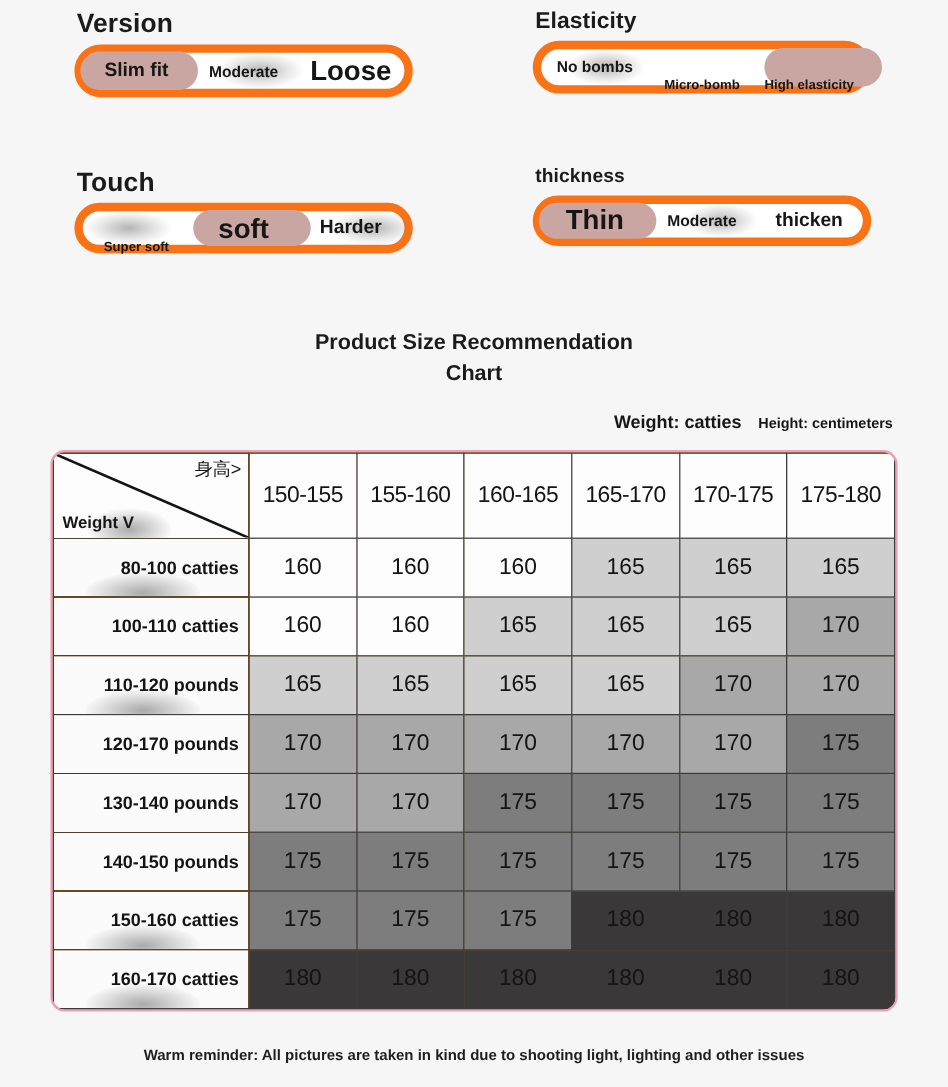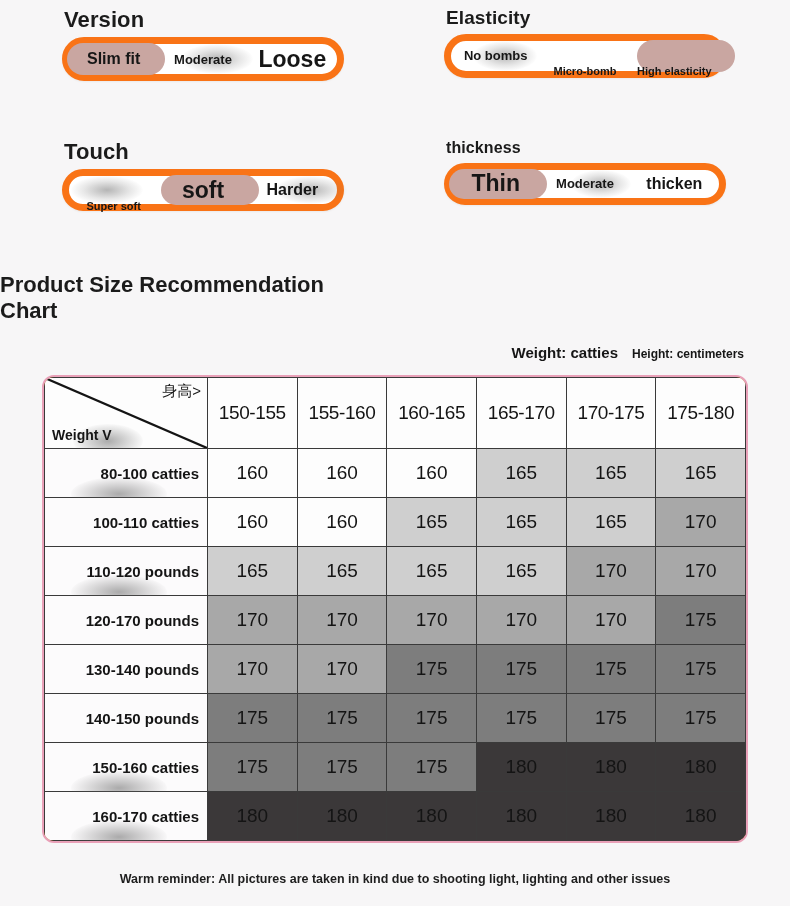--- a/index.html
+++ b/index.html
@@ -77,22 +77,22 @@
   }
   .lbl{position:relative;z-index:3;line-height:1;}
   .lbl.s1{font-size:11px;font-weight:600;margin-top:32px;}
   .lbl.s2{font-size:13px;font-weight:600;}
   .lbl.s3{font-size:16px;font-weight:700;}
   .lbl.s5{font-size:23px;font-weight:700;}
 
   
   .chart-title{
     position:absolute;left:0;top:272px;width:790px;
-    text-align:left;
-    font-size:22px;font-weight:600;
+    text-align:center;
+    font-size:18px;font-weight:600;
     line-height:26px;
     color:#1b1b1b;
   }
   .units-row{
     position:absolute;right:46px;top:344px;
     display:flex;align-items:baseline;gap:14px;
   }
   .units-row .u-big{font-size:15px;font-weight:600;}
   .units-row .u-small{font-size:12px;font-weight:600;}
 

